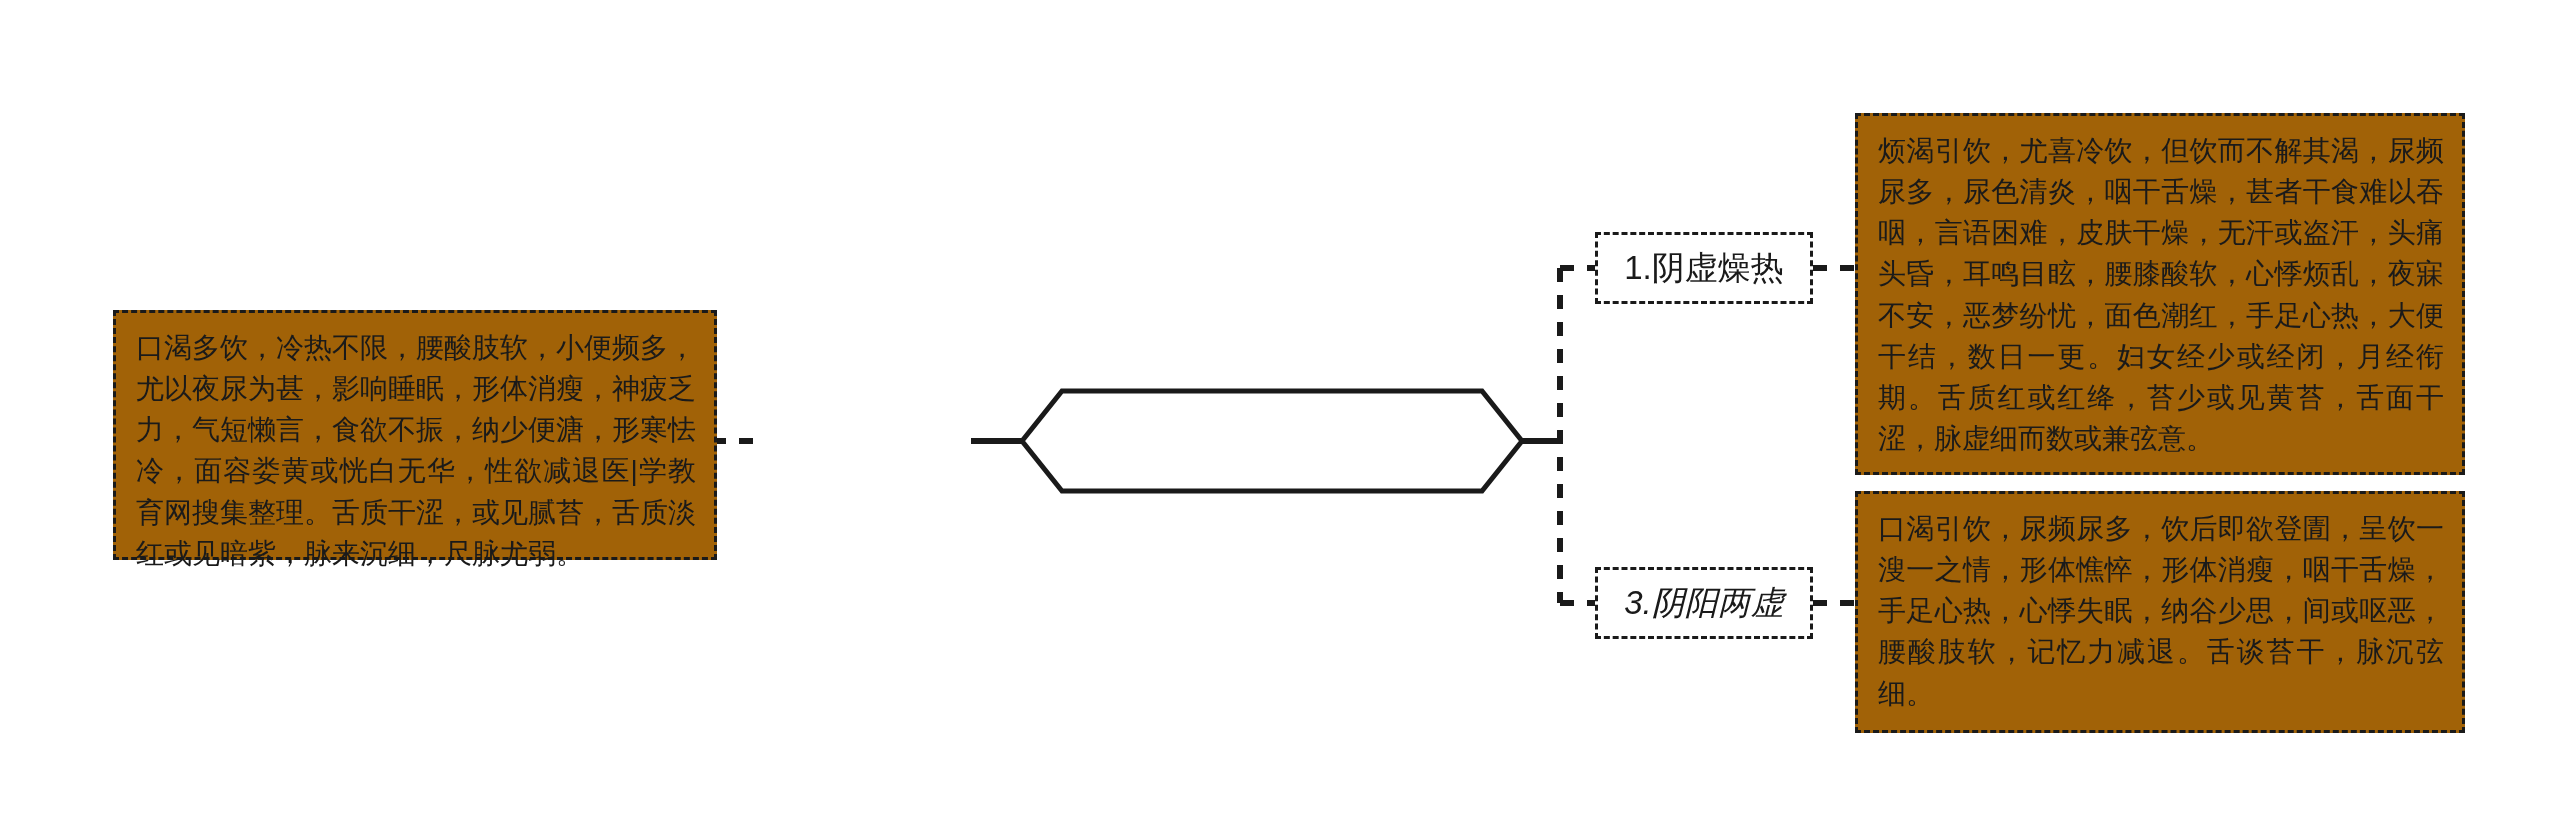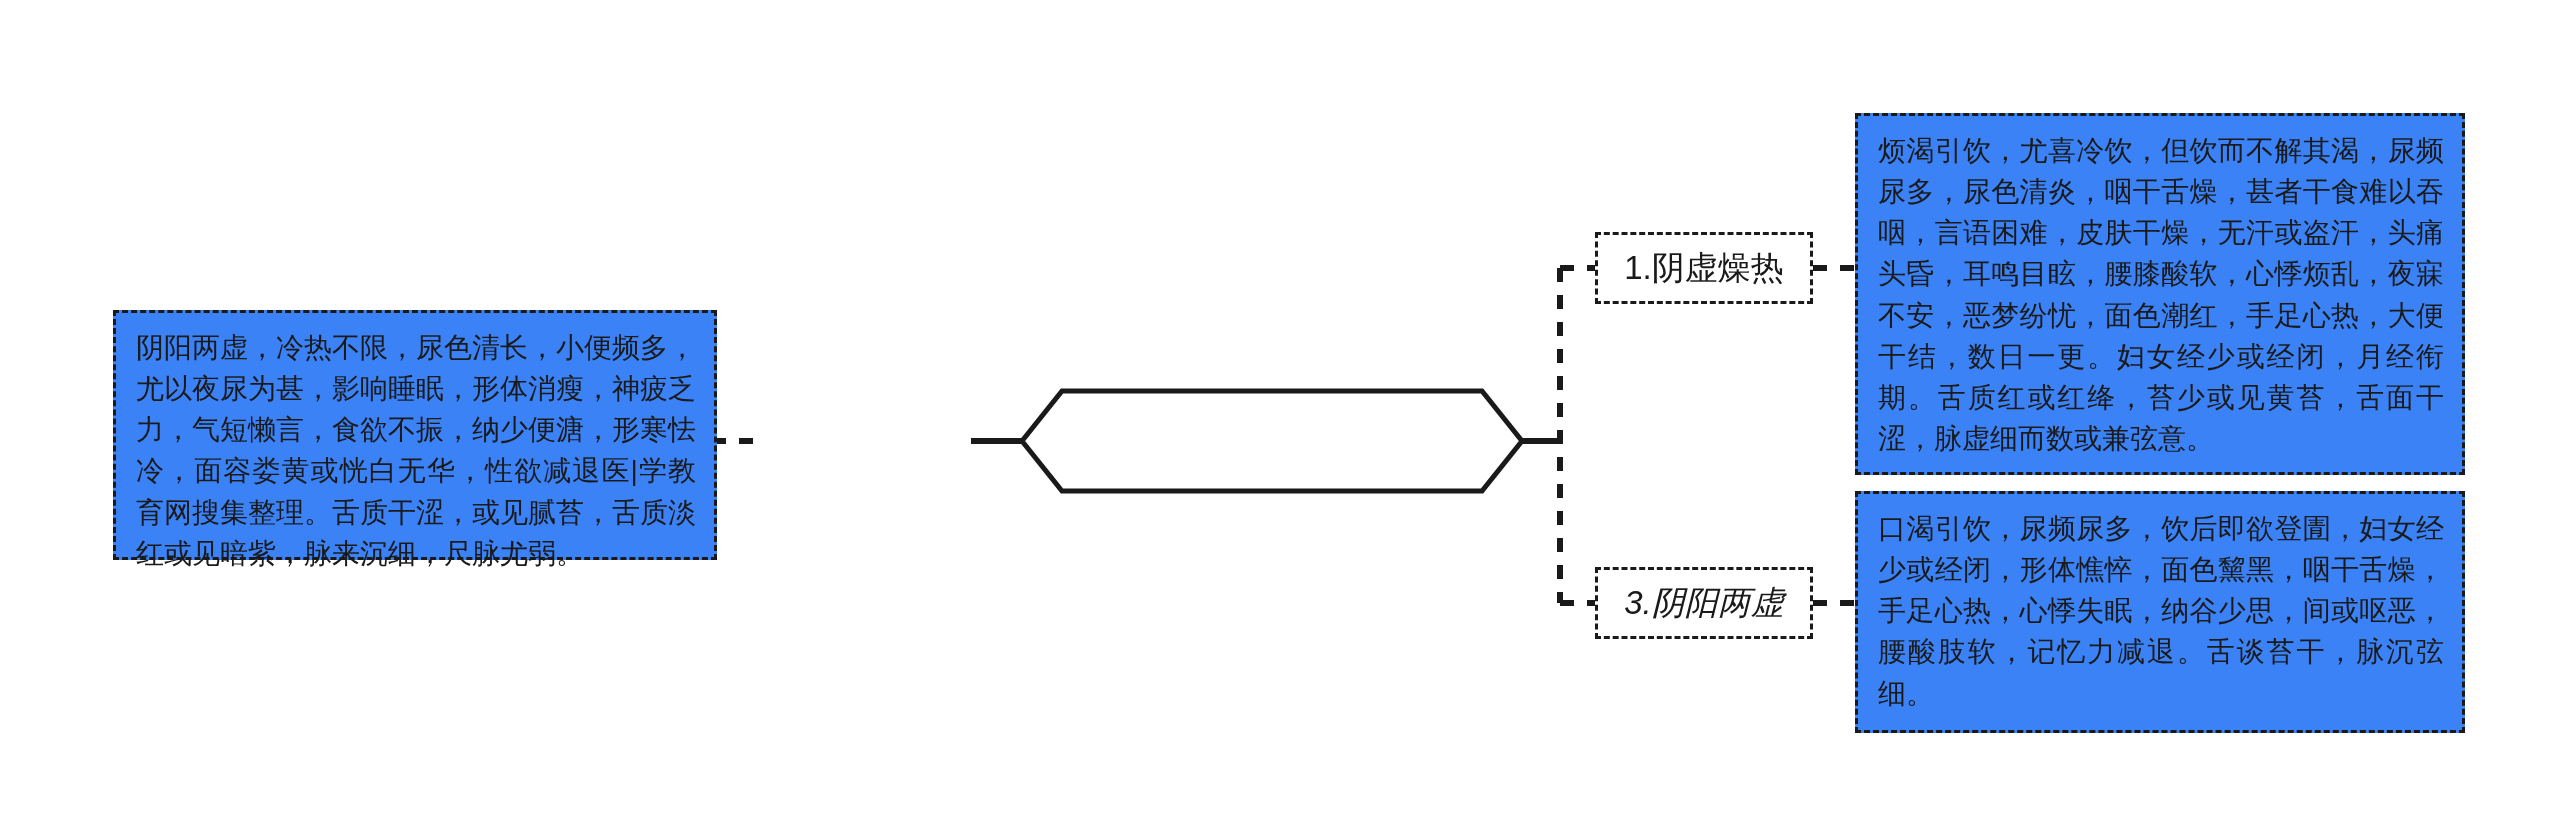--- a/index.html
+++ b/index.html
@@ -60,21 +60,21 @@
     padding: 0 14px;
   }
   #branch-1 { left: 1595px; top: 232px; width: 218px; height: 72px; text-align: center; }
   #branch-2 { left: 753px;  top: 409px; width: 218px; height: 72px; }
   #branch-3 { left: 1595px; top: 567px; width: 218px; height: 72px; font-style: italic; }
 
   
   .detail-box {
     position: absolute;
     border: 3px dashed #1a1a1a;
-    background: #3b82f6;
+    background: #a16207;
     font-size: 28px;
     line-height: 1.47;
     color: #1a1a1a;
     padding: 14px 18px 14px 20px;
     text-align: justify;
     text-justify: inter-character;
     word-break: break-all;
     white-space: normal;
   }
   #detail-left  { left: 113px;  top: 310px; width: 604px; height: 250px; }
@@ -110,19 +110,19 @@
 
   <div class="branch-node" id="branch-1">
     <span>1.阴虚燥热</span>
   </div>
 
 
   <div class="branch-node" id="branch-3">
     <span>3.阴阳两虚</span>
   </div>
 
-  <div class="detail-box" id="detail-left">阴阳两虚，冷热不限，尿色清长，小便频多，尤以夜尿为甚，影响睡眠，形体消瘦，神疲乏力，气短懒言，食欲不振，纳少便溏，形寒怯冷，面容娄黄或恍白无华，性欲减退医|学教育网搜集整理。舌质干涩，或见腻苔，舌质淡红或见暗紫，脉来沉细，尺脉尤弱。</div>
+  <div class="detail-box" id="detail-left">口渴多饮，冷热不限，腰酸肢软，小便频多，尤以夜尿为甚，影响睡眠，形体消瘦，神疲乏力，气短懒言，食欲不振，纳少便溏，形寒怯冷，面容娄黄或恍白无华，性欲减退医|学教育网搜集整理。舌质干涩，或见腻苔，舌质淡红或见暗紫，脉来沉细，尺脉尤弱。</div>
 
   <div class="detail-box" id="detail-top">烦渴引饮，尤喜冷饮，但饮而不解其渴，尿频尿多，尿色清炎，咽干舌燥，甚者干食难以吞咽，言语困难，皮肤干燥，无汗或盗汗，头痛头昏，耳鸣目眩，腰膝酸软，心悸烦乱，夜寐不安，恶梦纷忧，面色潮红，手足心热，大便干结，数日一更。妇女经少或经闭，月经衔期。舌质红或红绛，苔少或见黄苔，舌面干涩，脉虚细而数或兼弦意。</div>
 
-  <div class="detail-box" id="detail-bot">口渴引饮，尿频尿多，饮后即欲登圊，妇女经少或经闭，形体憔悴，面色黧黑，咽干舌燥，手足心热，心悸失眠，纳谷少思，间或呕恶，腰酸肢软，记忆力减退。舌谈苔干，脉沉弦细。</div>
+  <div class="detail-box" id="detail-bot">口渴引饮，尿频尿多，饮后即欲登圊，呈饮一溲一之情，形体憔悴，形体消瘦，咽干舌燥，手足心热，心悸失眠，纳谷少思，间或呕恶，腰酸肢软，记忆力减退。舌谈苔干，脉沉弦细。</div>
 
 </div>
 
 </body></html>

